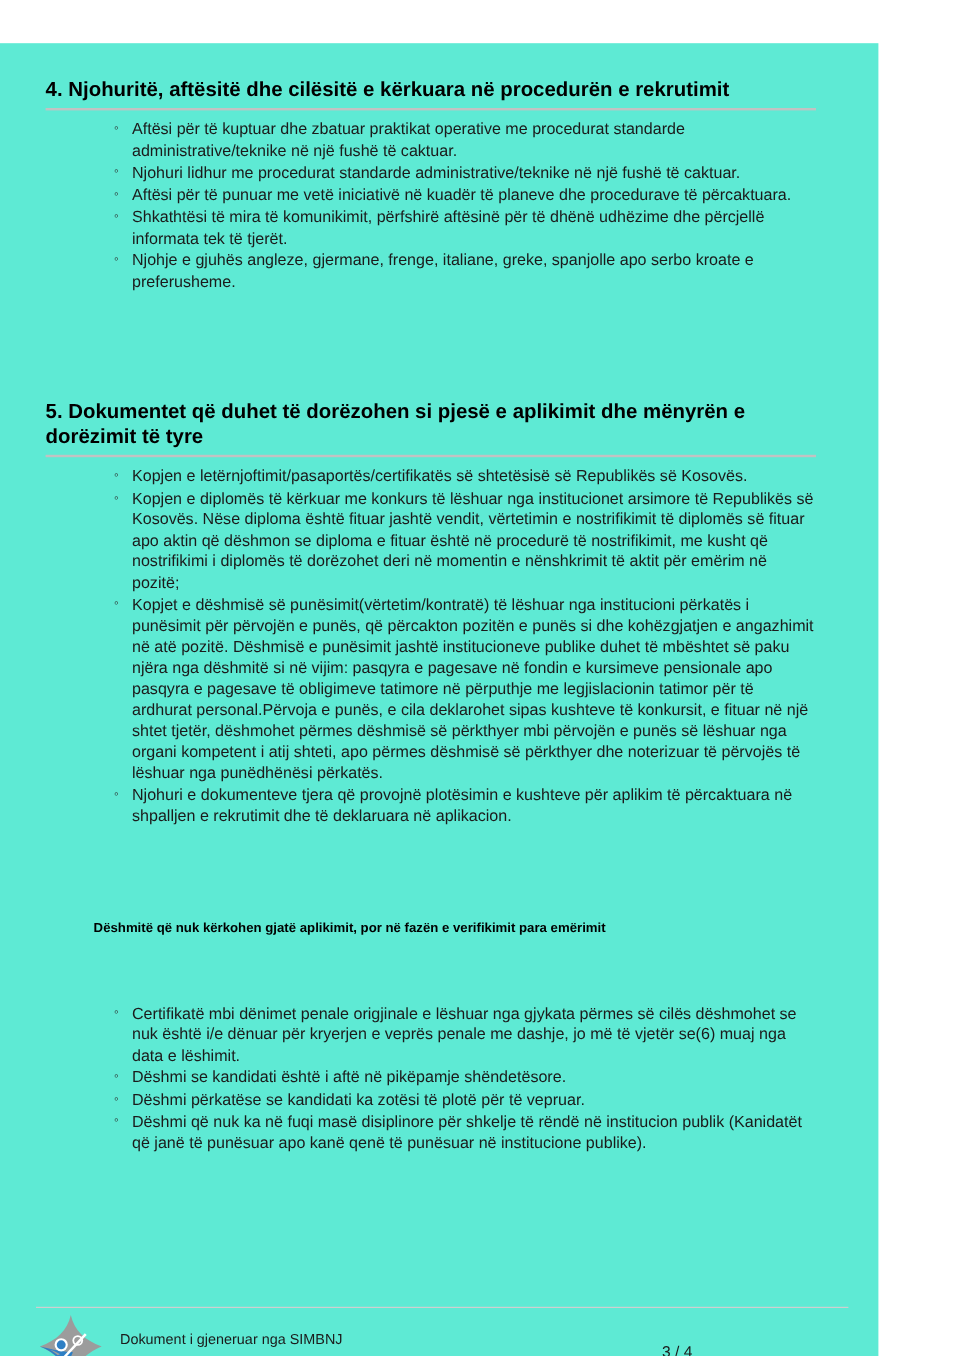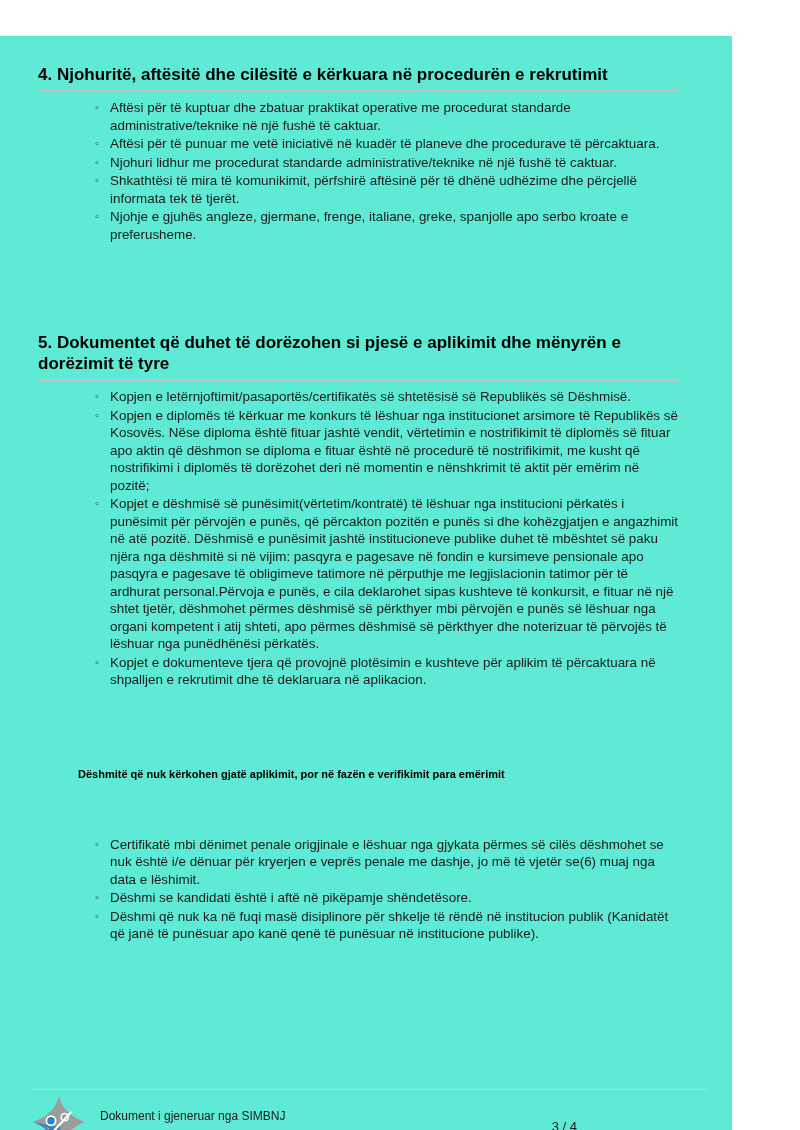--- a/index.html
+++ b/index.html
@@ -79,48 +79,49 @@
 </head>
 <body>
 
 <div class="page">
   <div class="content">
 
     <section>
       <h2 class="sec-heading">4. Njohuritë, aftësitë dhe cilësitë e kërkuara në procedurën e rekrutimit</h2>
       <ul class="bullets">
         <li>Aftësi për të kuptuar dhe zbatuar praktikat operative me procedurat standarde administrative/teknike në një fushë të caktuar.</li>
+        <li>Njohuri lidhur me procedurat standarde administrative/teknike në një fushë të caktuar.</li>
         <li>Aftësi për të punuar me vetë iniciativë në kuadër të planeve dhe procedurave të përcaktuara.</li>
-        <li>Njohuri lidhur me procedurat standarde administrative/teknike në një fushë të caktuar.</li>
         <li>Shkathtësi të mira të komunikimit, përfshirë aftësinë për të dhënë udhëzime dhe përcjellë informata tek të tjerët.</li>
         <li>Njohje e gjuhës angleze, gjermane, frenge, italiane, greke, spanjolle apo serbo kroate e preferusheme.</li>
       </ul>
     </section>
 
     <div class="spacer-a"></div>
 
     <section>
       <h2 class="sec-heading">5. Dokumentet që duhet të dorëzohen si pjesë e aplikimit dhe mënyrën e dorëzimit të tyre</h2>
       <ul class="bullets">
-        <li>Kopjen e letërnjoftimit/pasaportës/certifikatës së shtetësisë së Republikës së Dëshmisë.</li>
+        <li>Kopjen e letërnjoftimit/pasaportës/certifikatës së shtetësisë së Republikës së Kosovës.</li>
         <li>Kopjen e diplomës të kërkuar me konkurs të lëshuar nga institucionet arsimore të Republikës së Kosovës. Nëse diploma është fituar jashtë vendit, vërtetimin e nostrifikimit të diplomës së fituar apo aktin që dëshmon se diploma e fituar është në procedurë të nostrifikimit, me kusht që nostrifikimi i diplomës të dorëzohet deri në momentin e nënshkrimit të aktit për emërim në pozitë;</li>
         <li>Kopjet e dëshmisë së punësimit(vërtetim/kontratë) të lëshuar nga institucioni përkatës i punësimit për përvojën e punës, që përcakton pozitën e punës si dhe kohëzgjatjen e angazhimit në atë pozitë. Dëshmisë e punësimit jashtë institucioneve publike duhet të mbështet së paku njëra nga dëshmitë si në vijim: pasqyra e pagesave në fondin e kursimeve pensionale apo pasqyra e pagesave të obligimeve tatimore në përputhje me legjislacionin tatimor për të ardhurat personal.Përvoja e punës, e cila deklarohet sipas kushteve të konkursit, e fituar në një shtet tjetër, dëshmohet përmes dëshmisë së përkthyer mbi përvojën e punës së lëshuar nga organi kompetent i atij shteti, apo përmes dëshmisë së përkthyer dhe noterizuar të përvojës të lëshuar nga punëdhënësi përkatës.</li>
-        <li>Kopjet e dokumenteve tjera që provojnë plotësimin e kushteve për aplikim të përcaktuara në shpalljen e rekrutimit dhe të deklaruara në aplikacion.</li>
+        <li>Njohuri e dokumenteve tjera që provojnë plotësimin e kushteve për aplikim të përcaktuara në shpalljen e rekrutimit dhe të deklaruara në aplikacion.</li>
       </ul>
     </section>
 
     <div class="spacer-b"></div>
 
     <h3 class="sub-heading">Dëshmitë që nuk kërkohen gjatë aplikimit, por në fazën e verifikimit para emërimit</h3>
 
     <div class="spacer-c"></div>
 
     <ul class="bullets">
       <li>Certifikatë mbi dënimet penale origjinale e lëshuar nga gjykata përmes së cilës dëshmohet se nuk është i/e dënuar për kryerjen e veprës penale me dashje, jo më të vjetër se(6) muaj nga data e lëshimit.</li>
       <li>Dëshmi se kandidati është i aftë në pikëpamje shëndetësore.</li>
+      <li>Dëshmi përkatëse se kandidati ka zotësi të plotë për të vepruar.</li>
       <li>Dëshmi që nuk ka në fuqi masë disiplinore për shkelje të rëndë në institucion publik (Kanidatët që janë të punësuar apo kanë qenë të punësuar në institucione publike).</li>
     </ul>
 
   </div>
 
   <footer class="footer">
     <div class="footer-line"></div>
     <div class="footer-row">
       <svg class="footer-logo" viewBox="0 0 64 72" xmlns="http://www.w3.org/2000/svg" aria-hidden="true">
         <path d="M32 2 C35.5 17 45 25.5 61 31.5 C45.5 38 35.5 47 32 70 C28.5 47 18.5 38 3 31.5 C19 25.5 28.5 17 32 2 Z" fill="#9c9c9c"></path>

